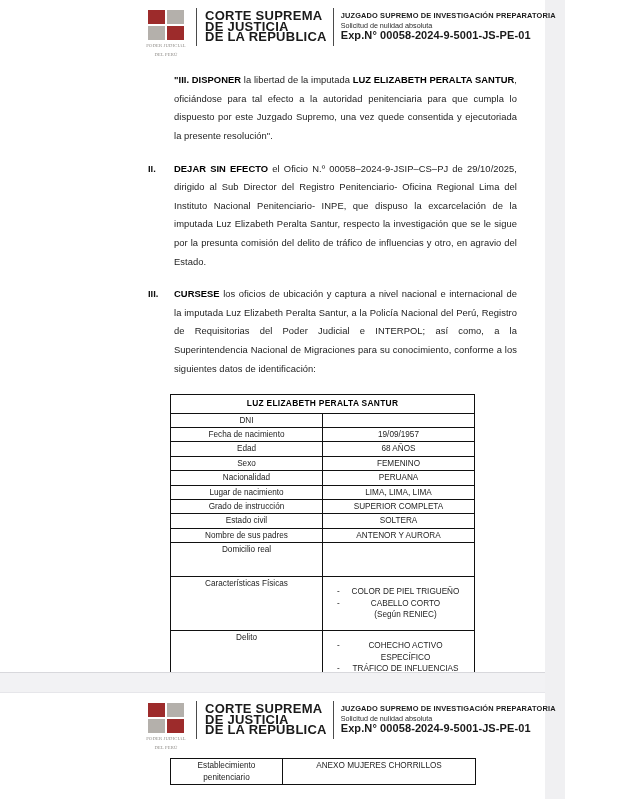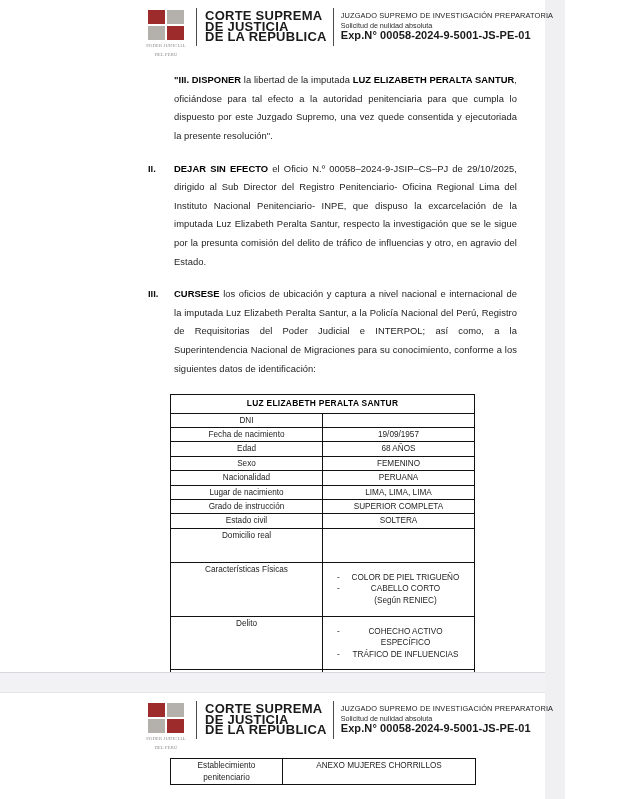--- a/index.html
+++ b/index.html
@@ -109,21 +109,21 @@
     color: #1a1a1a;
     white-space: nowrap;
   }
   .juzgado-block {
     flex: 1 1 auto;
     padding: 3px 0 3px 7px;
   }
   .juz-title {
     font-size: 7.4px;
     line-height: 10px;
-    font-weight: normal;
+    font-weight: bold;
     letter-spacing: 0.15px;
     color: #1a1a1a;
     white-space: nowrap;
   }
   .juz-sub {
     font-size: 7.2px;
     line-height: 9.6px;
     color: #2a2a2a;
   }
   .juz-exp {
@@ -315,20 +315,24 @@
             </tr>
             <tr>
               <td class="col-label">Grado de instrucción</td>
               <td class="col-value">SUPERIOR COMPLETA</td>
             </tr>
             <tr>
               <td class="col-label">Estado civil</td>
               <td class="col-value">SOLTERA</td>
             </tr>
             <tr>
+              <td class="col-label">Nombre de sus padres</td>
+              <td class="col-value">ANTENOR Y AURORA</td>
+            </tr>
+            <tr>
               <td class="col-label cell-tall">Domicilio real</td>
               <td class="col-value cell-tall">&nbsp;</td>
             </tr>
             <tr>
               <td class="col-label">Características Físicas</td>
               <td class="col-value">
                 <ul class="cell-list">
                   <li class="dash">COLOR DE PIEL TRIGUEÑO</li>
                   <li class="dash">CABELLO CORTO</li>
                   <li class="nodash">(Según RENIEC)</li>

